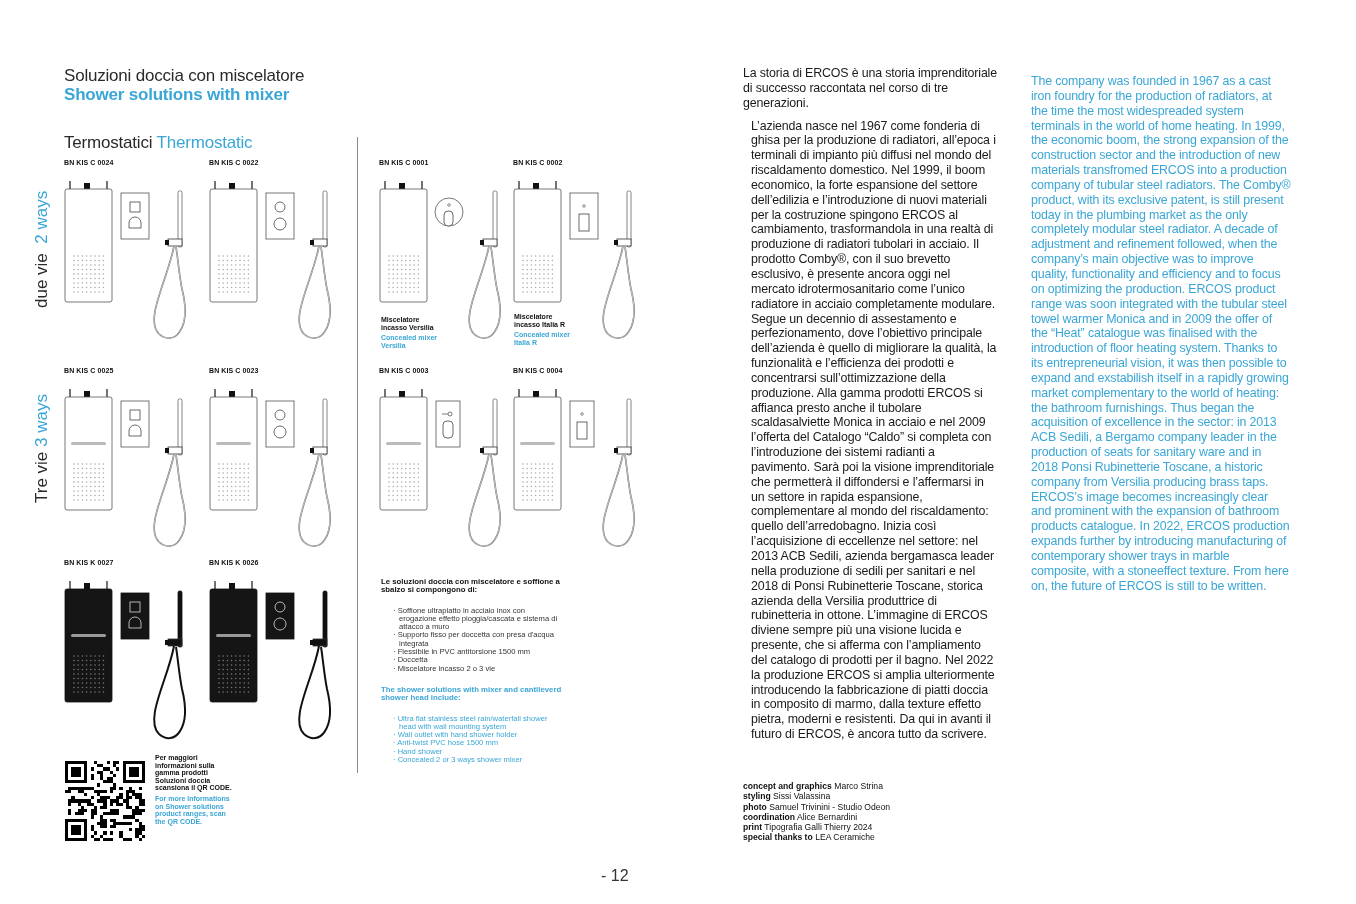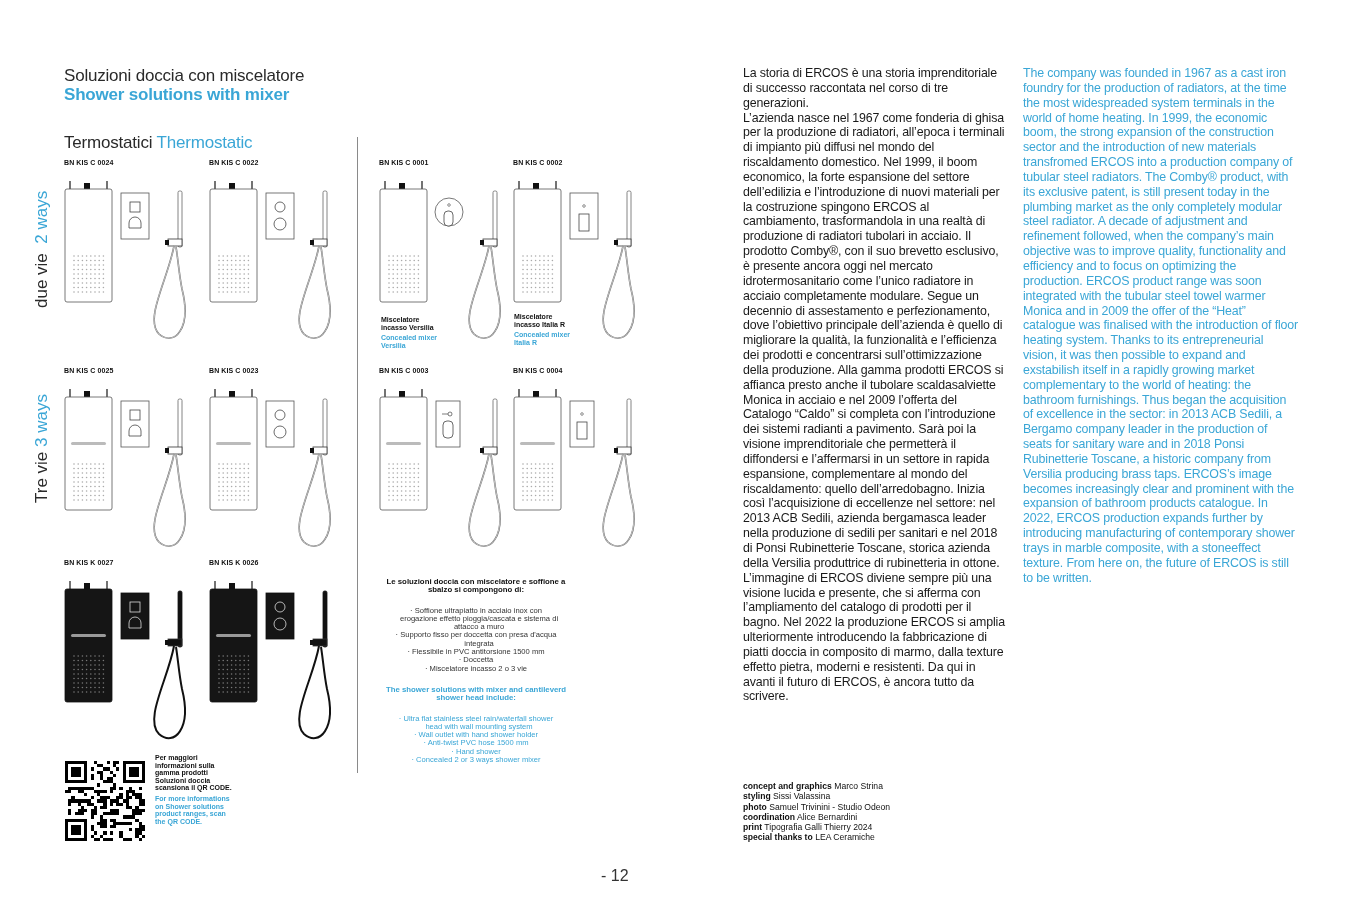--- a/index.html
+++ b/index.html
@@ -11,32 +11,32 @@
   .section-title { left:64px; top:133px; font-size:17px; color:#2a2a2a; letter-spacing:-0.2px; }
   .section-title .en { color:#3aa6d6; }
   .vert { font-size:17px; color:#2a2a2a; transform-origin:left top; transform:rotate(-90deg); white-space:nowrap; }
   .vert .en { color:#3aa6d6; }
   .divider { left:357px; top:137px; width:1px; height:636px; background:#8a8a8a; }
   .code { font-size:7px; font-weight:bold; color:#111; letter-spacing:0.1px; }
   .product { position:absolute; width:135px; height:185px; }
   .product svg { position:absolute; left:0; top:10px; }
   .caption { font-size:7px; font-weight:bold; line-height:7.5px; color:#111; }
   .caption .en { color:#3aa6d6; display:block; margin-top:3px; }
-  .spec { left:381px; top:578px; width:190px; font-size:7.6px; line-height:8.3px; color:#333;text-align:center; }
+  .spec { left:381px; top:578px; width:190px; font-size:7.6px; line-height:8.3px; color:#333; }
   .spec h4 { margin:0 0 1px 0; font-size:7.8px; line-height:8.3px; font-weight:bold; color:#111; }
   .spec ul { margin:12px; padding:0; list-style:none; }
   .spec li { padding-left:6px; text-indent:-6px; }
   .spec li::before { content:"· "; }
   .spec.en h4, .spec.en li { color:#3aa6d6; }
   .qr-text { left:155px; top:754px; width:82px; font-size:7px; line-height:7.6px; font-weight:bold; color:#111; }
   .qr-text .en { color:#3aa6d6; display:block; margin-top:3px; }
   .pagenum { left:601px; top:867px; font-size:16px; color:#333; }
   .story { top:66px; font-size:12.4px; line-height:14.85px; letter-spacing:-0.15px; }
   .story h3 { margin:0; font-size:12.4px; line-height:14.85px; font-weight:normal; }
-  .story p { margin:0; }
+  .story p { margin:8px; }
   .story-it { left:743px; width:262px; color:#1a1a1a; }
   .story-en { left:1023px; width:276px; color:#3aa6d6; }
   .credits { left:743px; top:781px; font-size:8.6px; line-height:10.3px; color:#111; }
   .credits b { font-weight:bold; }
 </style>
 </head>
 <body>
 
 <div class="abs title">
   <div>Soluzioni doccia con miscelatore</div>

